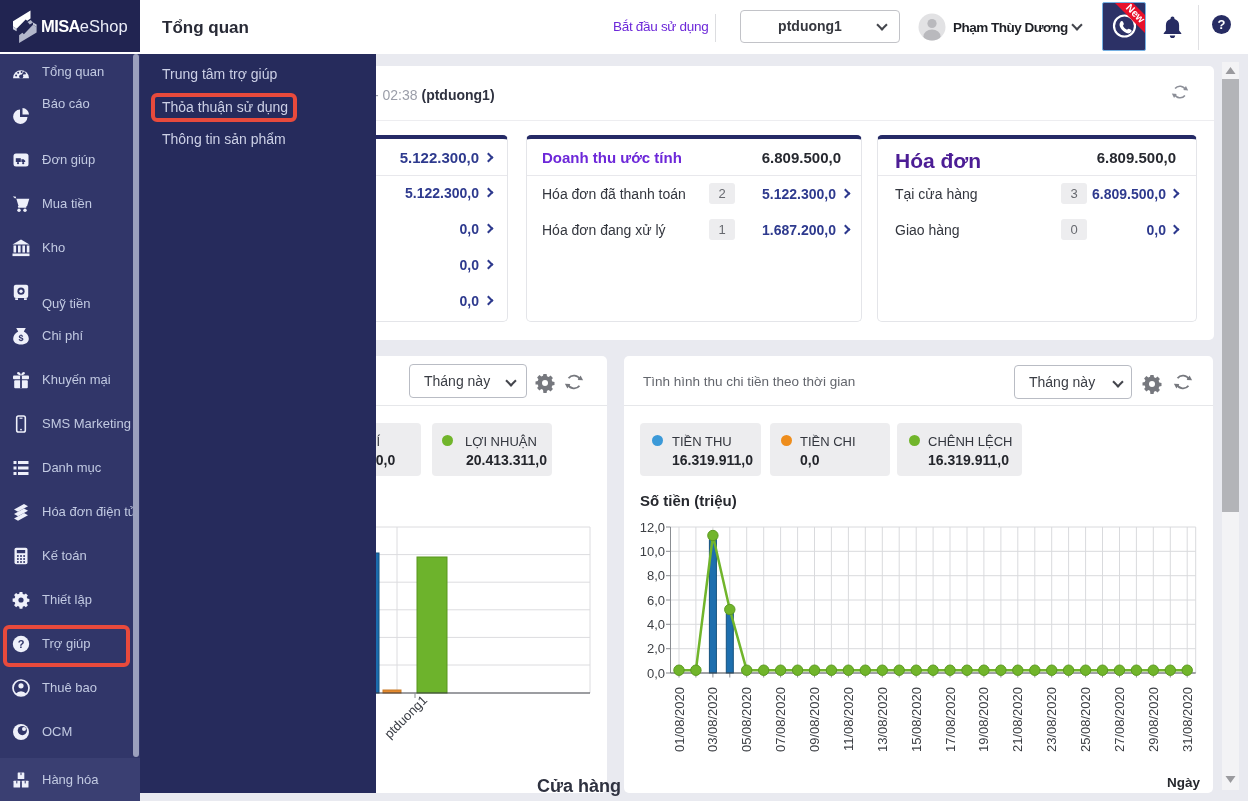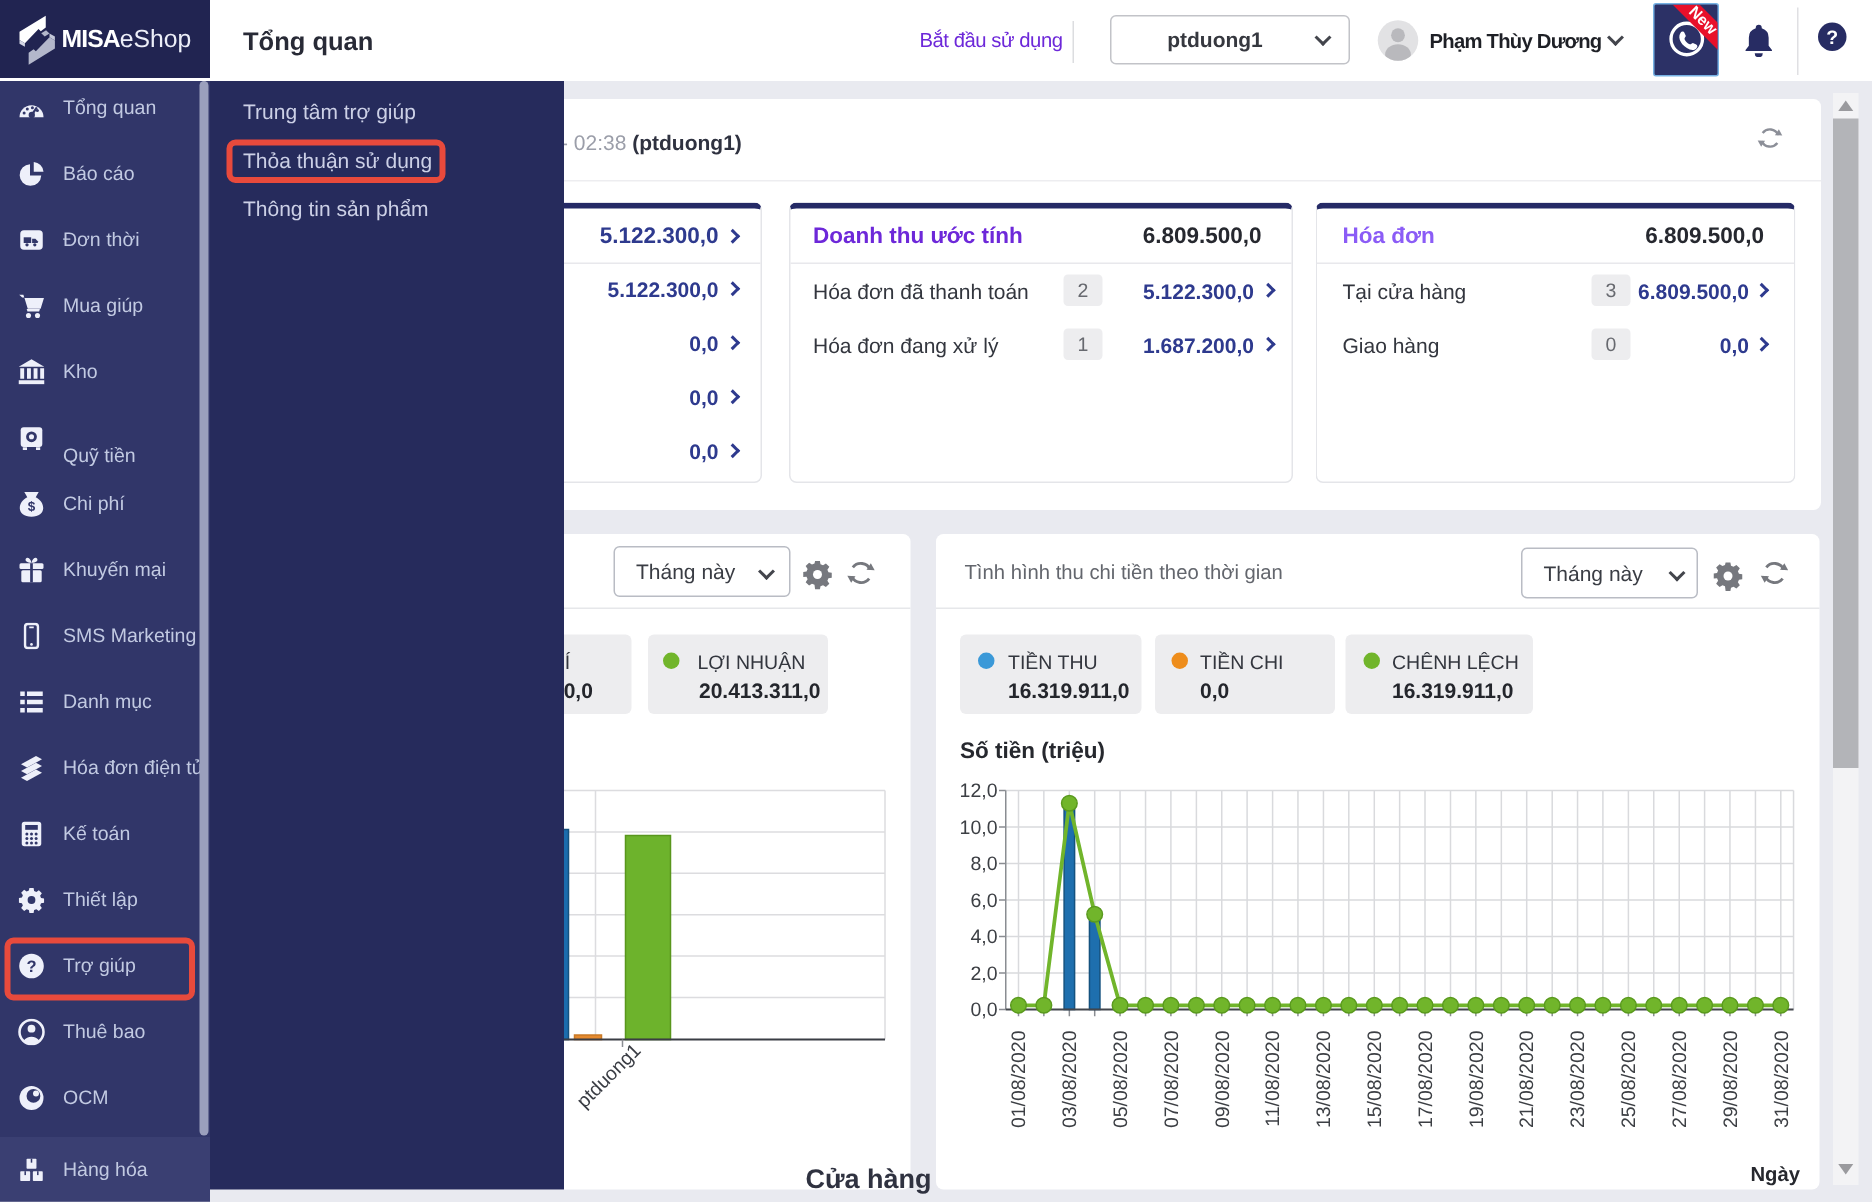--- a/index.html
+++ b/index.html
@@ -58,21 +58,21 @@
 <div class="lbl" style="left:542px;top:186px">Hóa đơn đã thanh toán</div>
 <div class="badge" style="left:709px;top:183px">2</div>
 <div class="val" style="left:700px;top:186px;width:136px">5.122.300,0</div>
 <div class="chev" style="left:842px;top:190px"></div>
 <div class="lbl" style="left:542px;top:222px">Hóa đơn đang xử lý</div>
 <div class="badge" style="left:709px;top:219px">1</div>
 <div class="val" style="left:700px;top:222px;width:136px">1.687.200,0</div>
 <div class="chev" style="left:842px;top:226px"></div>
 
 <div class="card" style="left:877px;width:320px"></div>
-<div class="lbl bold" style="left:895px;top:149px;font-size:15px;color:#8b5cf6">Hóa đơn</div>
+<div class="lbl bold" style="left:895px;top:149px;font-size:21px;color:#4c1d95">Hóa đơn</div>
 <div class="abs bold" style="left:985px;top:149px;width:191px;font-size:15px;color:#26282f;text-align:right">6.809.500,0</div>
 <div class="abs" style="left:878px;top:175px;width:318px;height:1px;background:#e8e8ec"></div>
 <div class="lbl" style="left:895px;top:186px">Tại cửa hàng</div>
 <div class="badge" style="left:1061px;top:183px">3</div>
 <div class="val" style="left:1030px;top:186px;width:136px">6.809.500,0</div>
 <div class="chev" style="left:1171px;top:190px"></div>
 <div class="lbl" style="left:895px;top:222px">Giao hàng</div>
 <div class="badge" style="left:1061px;top:219px">0</div>
 <div class="val" style="left:1030px;top:222px;width:136px">0,0</div>
 <div class="chev" style="left:1171px;top:226px"></div>
@@ -376,38 +376,38 @@
         <circle cx="12.9" cy="10.6" r="1"></circle>
         <circle cx="9.2" cy="13.6" r="2.1"></circle>
       </g>
       <line x1="12.6" y1="8.6" x2="9.2" y2="13.6" stroke="#313669" stroke-width="1.5"></line>
     </svg>
   <div class="mitem" style="top:12px">Tổng quan</div>
   <svg class="micon" style="top:55px" viewBox="0 0 18 18">
       <path d="M8 2.5 a7.2 7.2 0 1 0 7.5 7.5 h-7.5 z" fill="#eef0fa"></path>
       <path d="M10.5 1 a7 7 0 0 1 6.5 6.5 h-6.5 z" fill="#eef0fa"></path>
     </svg>
-  <div class="mitem" style="top:56px">Báo cáo</div>
+  <div class="mitem" style="top:44px">Báo cáo</div>
   <svg class="micon" style="top:99px" viewBox="0 0 18 18">
       <rect x="1.5" y="2.5" width="15" height="13" rx="2.5" fill="#eef0fa"></rect>
       <g fill="#313669">
         <rect x="3.8" y="7.2" width="5" height="3.8"></rect>
         <path d="M9.4 8.2 h2.2 l1.6 1.6 v1.2 h-3.8 z"></path>
         <circle cx="6" cy="12.2" r="1.1"></circle>
         <circle cx="11.2" cy="12.2" r="1.1"></circle>
       </g>
     </svg>
-  <div class="mitem" style="top:100px">Đơn thời</div>
+  <div class="mitem" style="top:100px">Đơn giúp</div>
   <svg class="micon" style="top:143px" viewBox="0 0 18 18">
       <path d="M0.8 1.5 h2.8 l0.7 2.2 h13 l-2.2 7.2 h-8.6 l-2.3 -7.6 h-1.4 z" fill="#eef0fa"></path>
       <path d="M5.8 11 h8.8 l-0.5 1.7 h-7.8 z" fill="#eef0fa"></path>
       <circle cx="7" cy="15.3" r="1.7" fill="#eef0fa"></circle>
       <circle cx="13" cy="15.3" r="1.7" fill="#eef0fa"></circle>
     </svg>
-  <div class="mitem" style="top:144px">Mua giúp</div>
+  <div class="mitem" style="top:144px">Mua tiền</div>
   <svg class="micon" style="top:187px" viewBox="0 0 18 18">
       <path d="M9 0.5 L17.5 5.5 H0.5 Z" fill="#eef0fa"></path>
       <rect x="1.5" y="6.5" width="2.6" height="7" fill="#eef0fa"></rect>
       <rect x="6" y="6.5" width="2.6" height="7" fill="#eef0fa"></rect>
       <rect x="10.4" y="6.5" width="2.6" height="7" fill="#eef0fa"></rect>
       <rect x="14.8" y="6.5" width="2.6" height="7" fill="#eef0fa"></rect>
       <rect x="0.5" y="14.5" width="17" height="2.6" fill="#eef0fa"></rect>
     </svg>
   <div class="mitem" style="top:188px">Kho</div>
   <svg class="micon" style="top:231px" viewBox="0 0 18 18">

